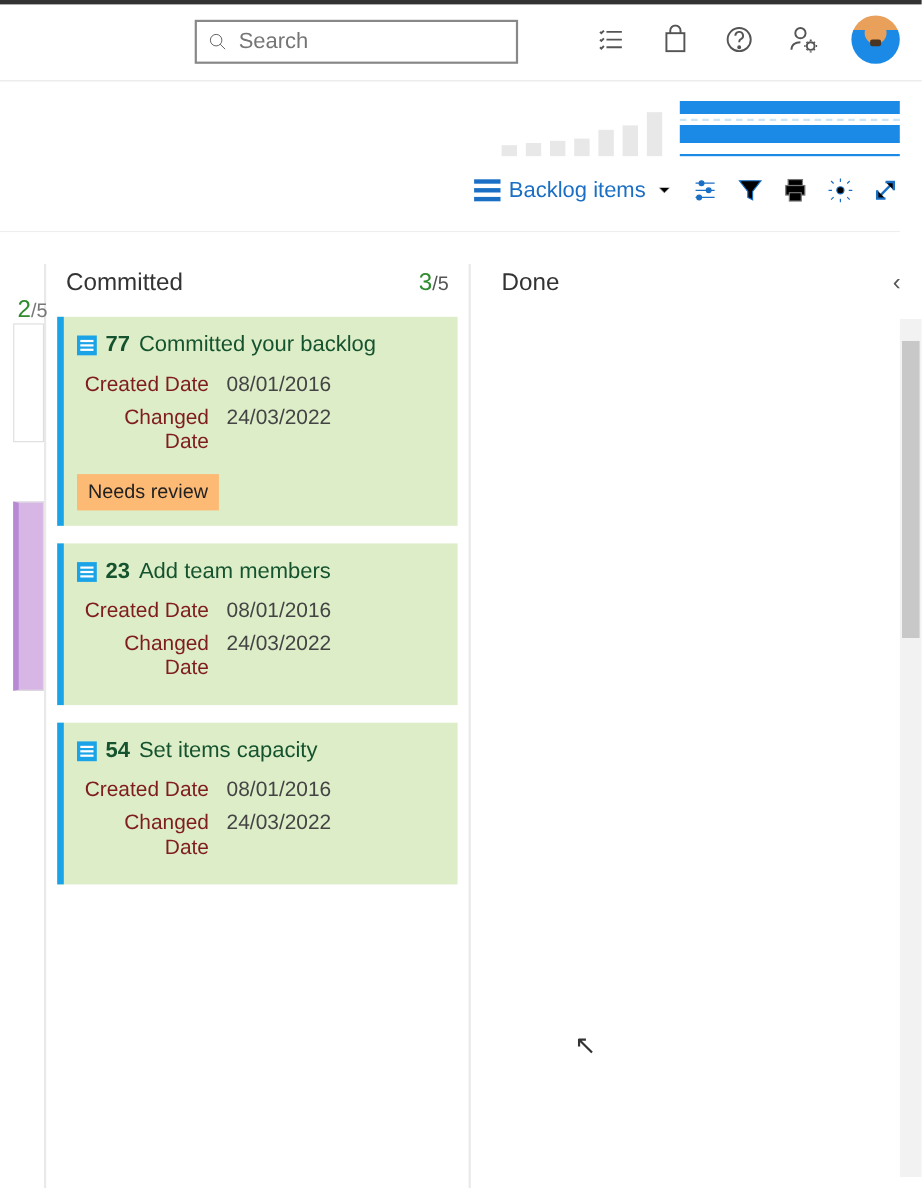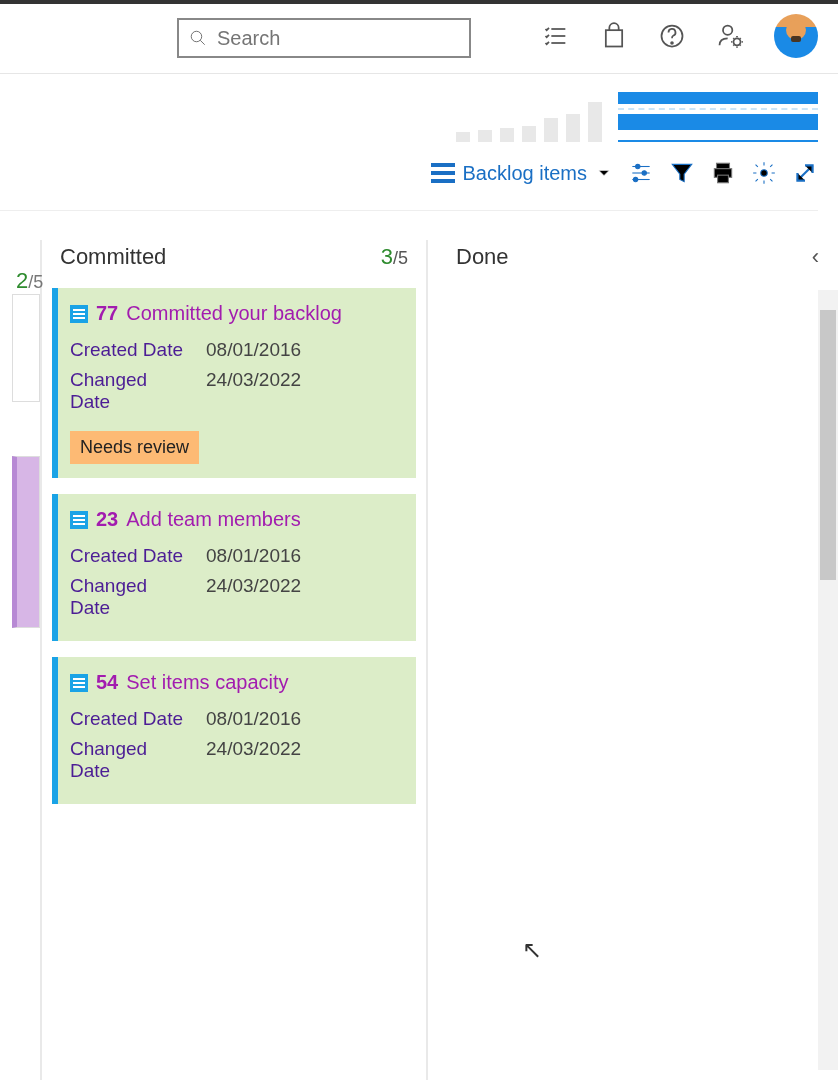--- a/index.html
+++ b/index.html
@@ -186,40 +186,40 @@
 
   
   .card {
     background: #dcedc8;
     border-left: 6px solid #1aa3e6;
     padding: 14px 14px 14px 12px;
     margin-bottom: 16px;
   }
   .card-title {
     display:flex; align-items:center; gap:8px;
-    font-size:20px; color:#a21caf;
+    font-size:20px; color:#14532d;
     margin-bottom: 14px;
   }
   .card-title .wi-icon {
     width:18px; height:18px;
     background:#1aa3e6;
     position:relative;
   }
   .card-title .wi-icon::before {
     content:"";
     position:absolute; left:3px; right:3px; top:4px; height:2px; background:#fff;
     box-shadow: 0 4px 0 #fff, 0 8px 0 #fff;
   }
   .card-title .id { font-weight:700; }
   .field-row {
     display:flex; gap: 16px;
     font-size:19px; color:#444;
     margin-bottom:8px;
   }
-  .field-row .label { width: 120px; color:#4c1d95;}
+  .field-row .label { width: 120px; color:#7f1d1d;text-align:right;}
   .tag-pill {
     display:inline-block;
     background:#fdba74;
     color:#222;
     padding:6px 10px;
     font-size:18px;
     margin-top:10px;
   }
 
   

